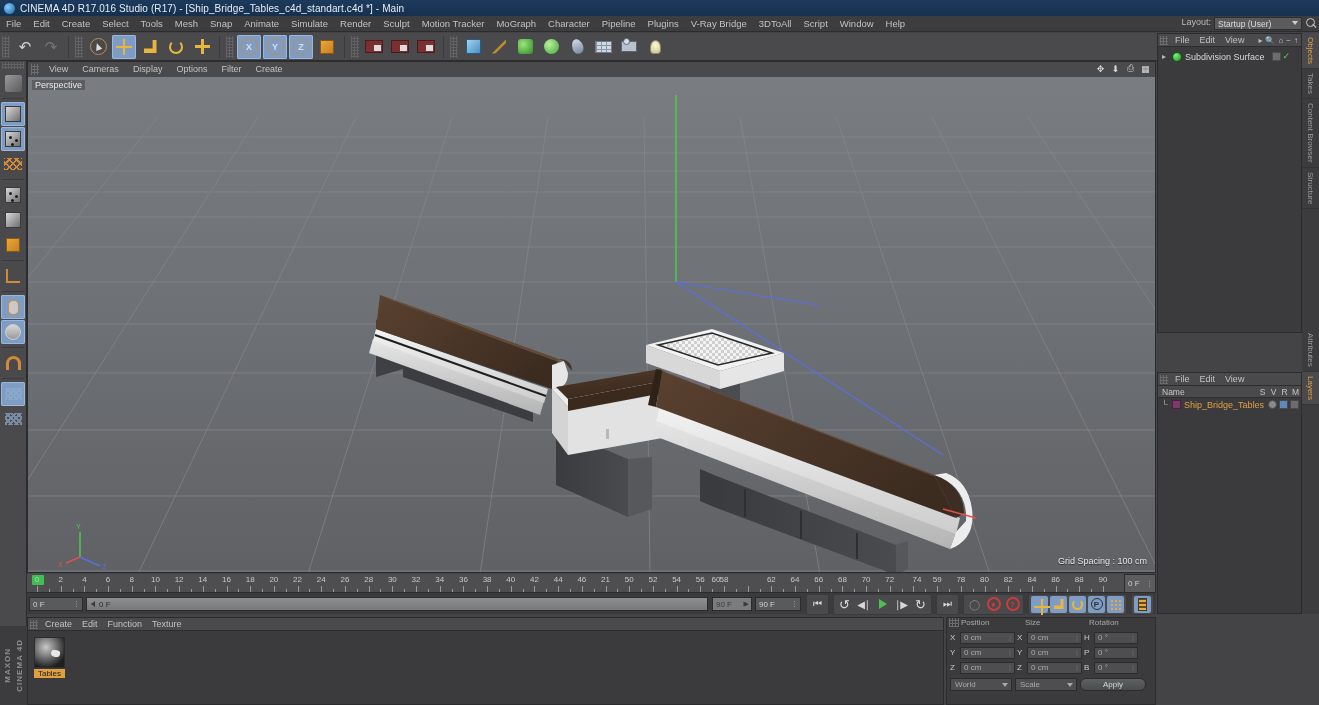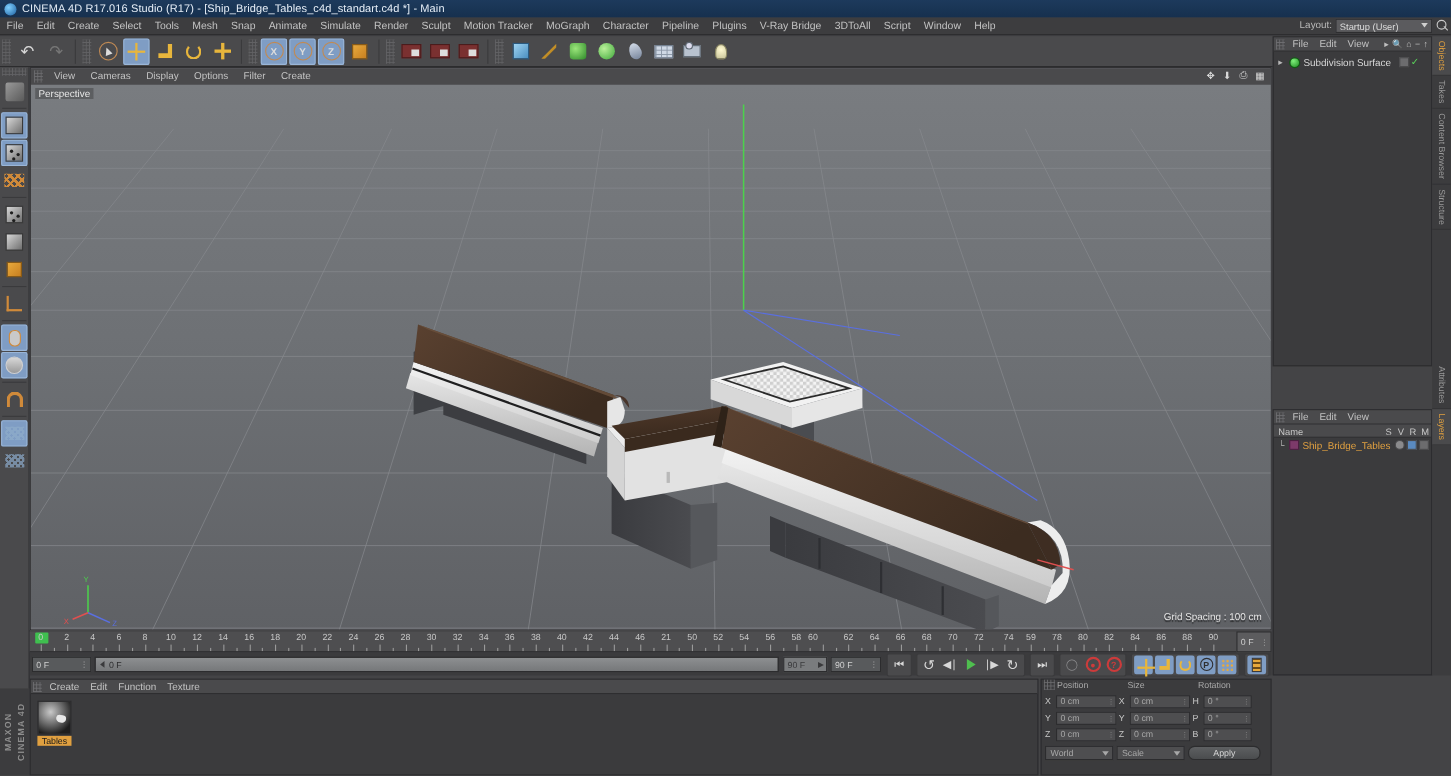--- a/index.html
+++ b/index.html
@@ -769,21 +769,21 @@
         <div class="tick-mark" style="left: 637.756px; height: 3px;"></div>
         <div class="tick-lbl" style="left: 649.6px;">54</div>
         <div class="tick-mark" style="left: 649.6px; height: 6px;"></div>
         <div class="tick-mark" style="left: 661.444px; height: 3px;"></div>
         <div class="tick-lbl" style="left: 673.289px;">56</div>
         <div class="tick-mark" style="left: 673.289px; height: 6px;"></div>
         <div class="tick-mark" style="left: 685.133px; height: 3px;"></div>
         <div class="tick-lbl" style="left: 696.978px;">58</div>
         <div class="tick-mark" style="left: 696.978px; height: 6px;"></div>
         <div class="tick-mark" style="left: 708.822px; height: 3px;"></div>
-        <div class="tick-lbl" style="left: 712px;">60</div>
+        <div class="tick-lbl" style="left: 689px;">60</div>
         <div class="tick-mark" style="left: 720.667px; height: 6px;"></div>
         <div class="tick-mark" style="left: 732.511px; height: 3px;"></div>
         <div class="tick-lbl" style="left: 744.356px;">62</div>
         <div class="tick-mark" style="left: 744.356px; height: 6px;"></div>
         <div class="tick-mark" style="left: 756.2px; height: 3px;"></div>
         <div class="tick-lbl" style="left: 768.044px;">64</div>
         <div class="tick-mark" style="left: 768.044px; height: 6px;"></div>
         <div class="tick-mark" style="left: 779.889px; height: 3px;"></div>
         <div class="tick-lbl" style="left: 791.733px;">66</div>
         <div class="tick-mark" style="left: 791.733px; height: 6px;"></div>

